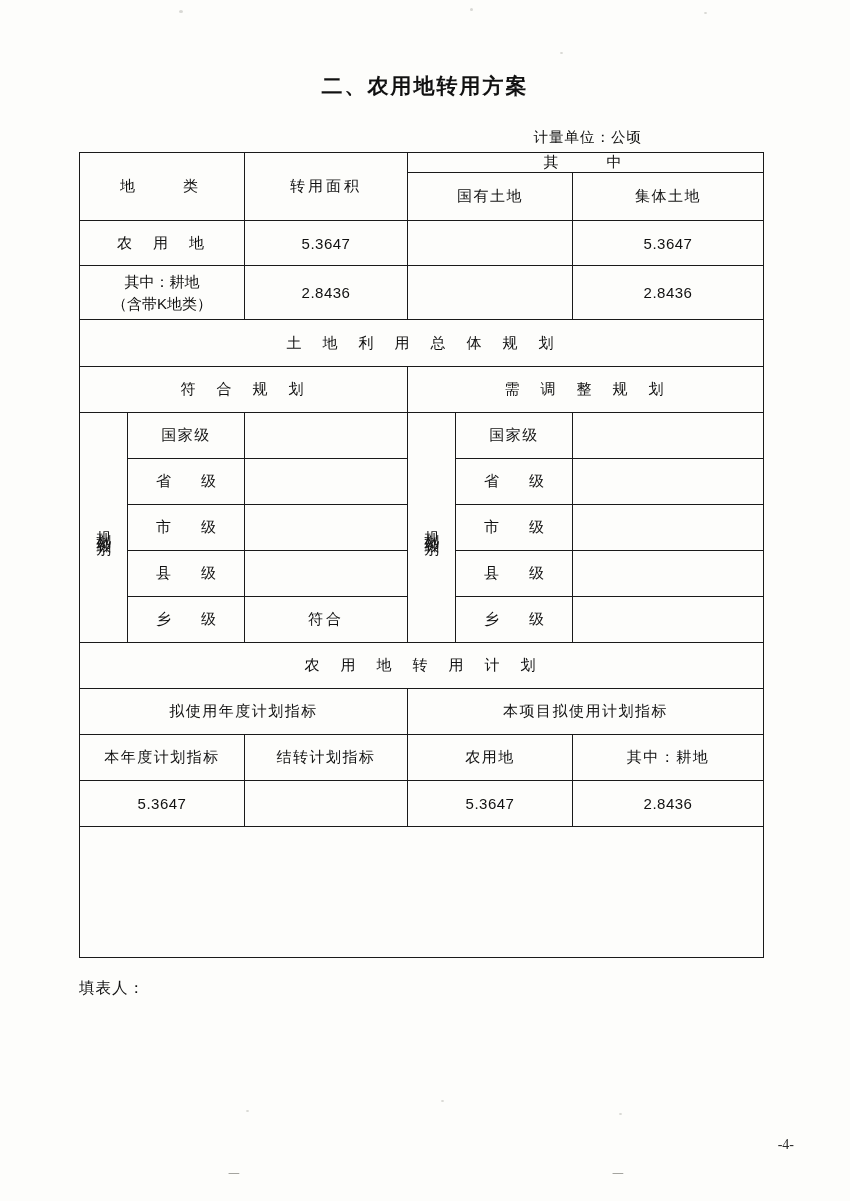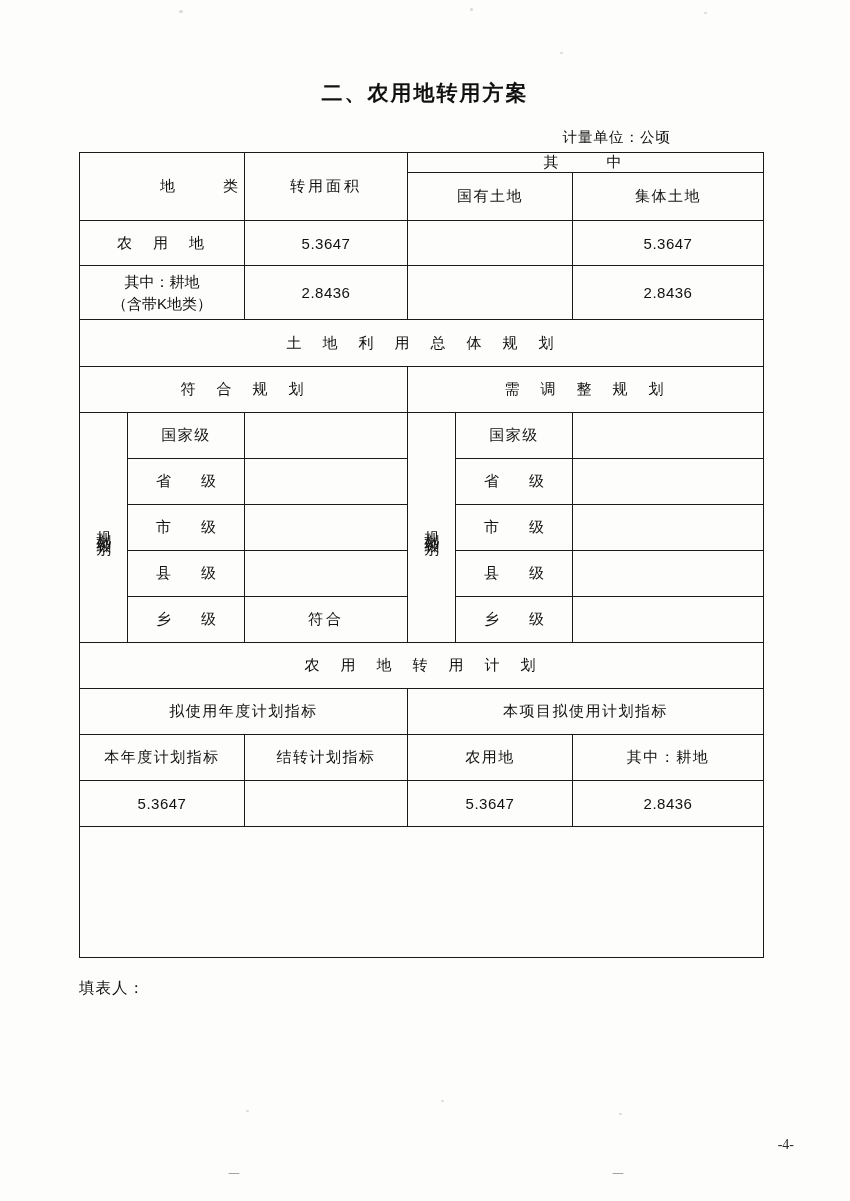--- a/index.html
+++ b/index.html
@@ -25,34 +25,34 @@
   
   .speck {
     position: absolute;
     background: #b9b9b4;
     border-radius: 50%;
     opacity: .55;
   }
 
   .doc-title {
     position: absolute;
-    top: 79px;
+    top: 72px;
     left: 0;
     width: 850px;
     text-align: center;
     font-size: 21px;
     font-weight: bold;
     letter-spacing: 2px;
     font-family: "Liberation Sans", sans-serif;
   }
 
   .unit-note {
     position: absolute;
     top: 128px;
-    right: 179px;
+    right: 208px;
     font-size: 14.5px;
     letter-spacing: 1px;
     font-family: Liberation Serif, serif;
   }
 
   table.main {
     position: absolute;
     left: 79px;
     top: 152px;
     width: 684px;
@@ -132,21 +132,21 @@
       <col style="width:48px">
       <col style="width:117px">
       <col style="width:163px">
       <col style="width:48px">
       <col style="width:117px">
       <col style="width:191px">
     </colgroup>
     <tbody>
 
       <tr>
-        <td colspan="2" rowspan="2" class="sp1" style="height:47px;text-align:right;">地　　类</td>
+        <td colspan="2" rowspan="2" class="sp1" style="height:47px;">地　　类</td>
         <td rowspan="2" class="sp2">转用面积</td>
         <td colspan="3" class="sp1">其　　中</td>
       </tr>
       <tr>
         <td colspan="2" style="height:47px;" class="sp4">国有土地</td>
         <td class="sp4">集体土地</td>
       </tr>
 
       <tr>
         <td colspan="2" style="height:44px;" class="sp2">农　用　地</td>

